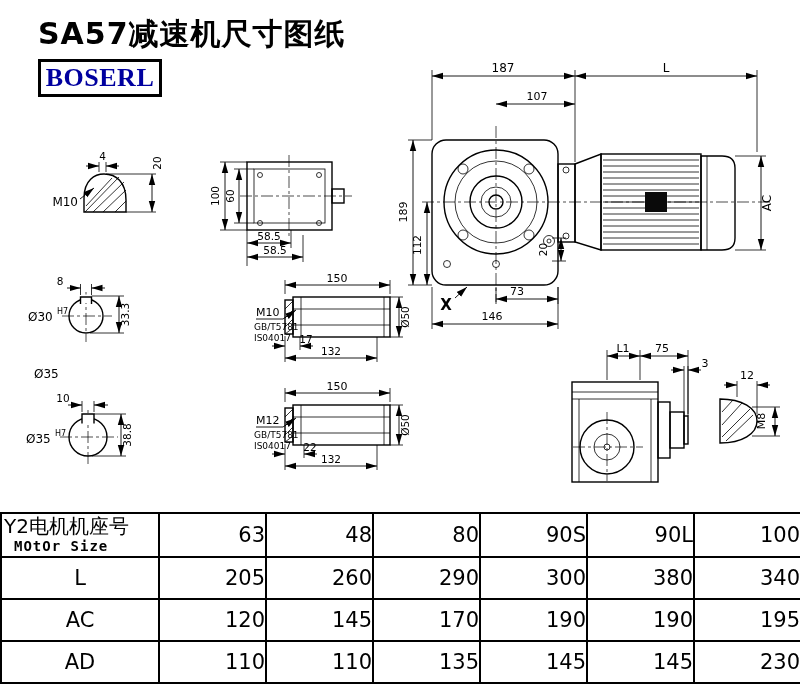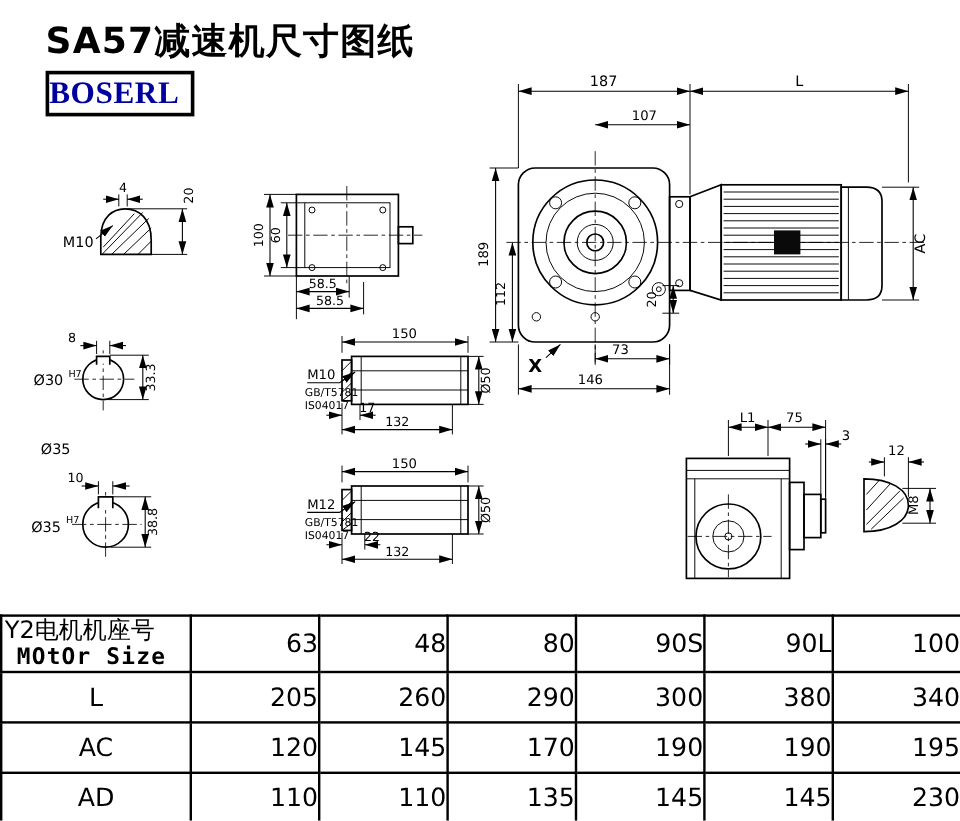--- a/index.html
+++ b/index.html
@@ -2,21 +2,21 @@
 <html><head>
 <meta charset="utf-8">
 <style>
   * { margin:0; padding:0; box-sizing:border-box; }
   html,body { background:#ffffff; }
   body { width:800px; height:684px; font-family:"Liberation Sans",sans-serif; }
   .page { position:relative; width:800px; height:684px; background:#fff; overflow:hidden; }
   .title { position:absolute; left:38px; top:14px; font-size:30px; font-weight:bold; color:#000;
            font-family:"DejaVu Sans",sans-serif; letter-spacing:1px; white-space:nowrap; }
   .logo-box { position:absolute; left:38px; top:59px; width:124px; height:38px; border:3px solid #000;
-              display:flex; align-items:center; justify-content:flex-start; background:#fff; }
+              display:flex; align-items:center; justify-content:center; background:#fff; }
   .logo-text { font-family:"Liberation Serif",serif; font-weight:bold; font-size:26px; color:#00009f; letter-spacing:0.5px; }
   .drawing { position:absolute; left:0; top:0; }
   .drawing .ol { fill:none; stroke:#000; stroke-width:1.4; }
   .drawing .tl { fill:none; stroke:#000; stroke-width:0.8; }
   .drawing .dl { fill:none; stroke:#000; stroke-width:0.9; }
   .drawing .cl { fill:none; stroke:#000; stroke-width:0.7; stroke-dasharray:12 3 3 3; }
   .drawing .wf { fill:#fff; stroke:none; }
   .drawing .bk { fill:#0a0a0a; stroke:none; }
   .drawing text { font-family:"DejaVu Sans",sans-serif; fill:#000; }
   .t8  { font-size:8px; }
@@ -26,21 +26,21 @@
   .t12 { font-size:12px; }
   .t15 { font-size:15px; font-weight:bold; }
   .size-table { position:absolute; left:0; top:512px; width:800px; height:172px;
                 border-collapse:collapse; table-layout:fixed; background:#fff; }
   .size-table td { border:2px solid #000; text-align:right; vertical-align:middle;
                    font-size:21px; color:#000; font-family:"DejaVu Sans",sans-serif; }
   .size-table tr.hdr-row { height:44px; }
   .size-table tr.val-row { height:42px; }
   .size-table td.c0 { text-align:left; }
   .size-table .cn { font-size:20px; padding-left:2px; line-height:1.15; white-space:nowrap; }
-  .size-table .en { font-family:"DejaVu Sans Mono",monospace; font-weight:bold; font-size:19px;
+  .size-table .en { font-family:"DejaVu Sans Mono",monospace; font-weight:bold; font-size:14px;
                     padding-left:12px; letter-spacing:1px; line-height:1.15; }
   .size-table td.rl { text-align:center; }
 </style>
 </head>
 <body>
 
 <div class="page">
 
   <div class="title">SA57减速机尺寸图纸</div>
 

